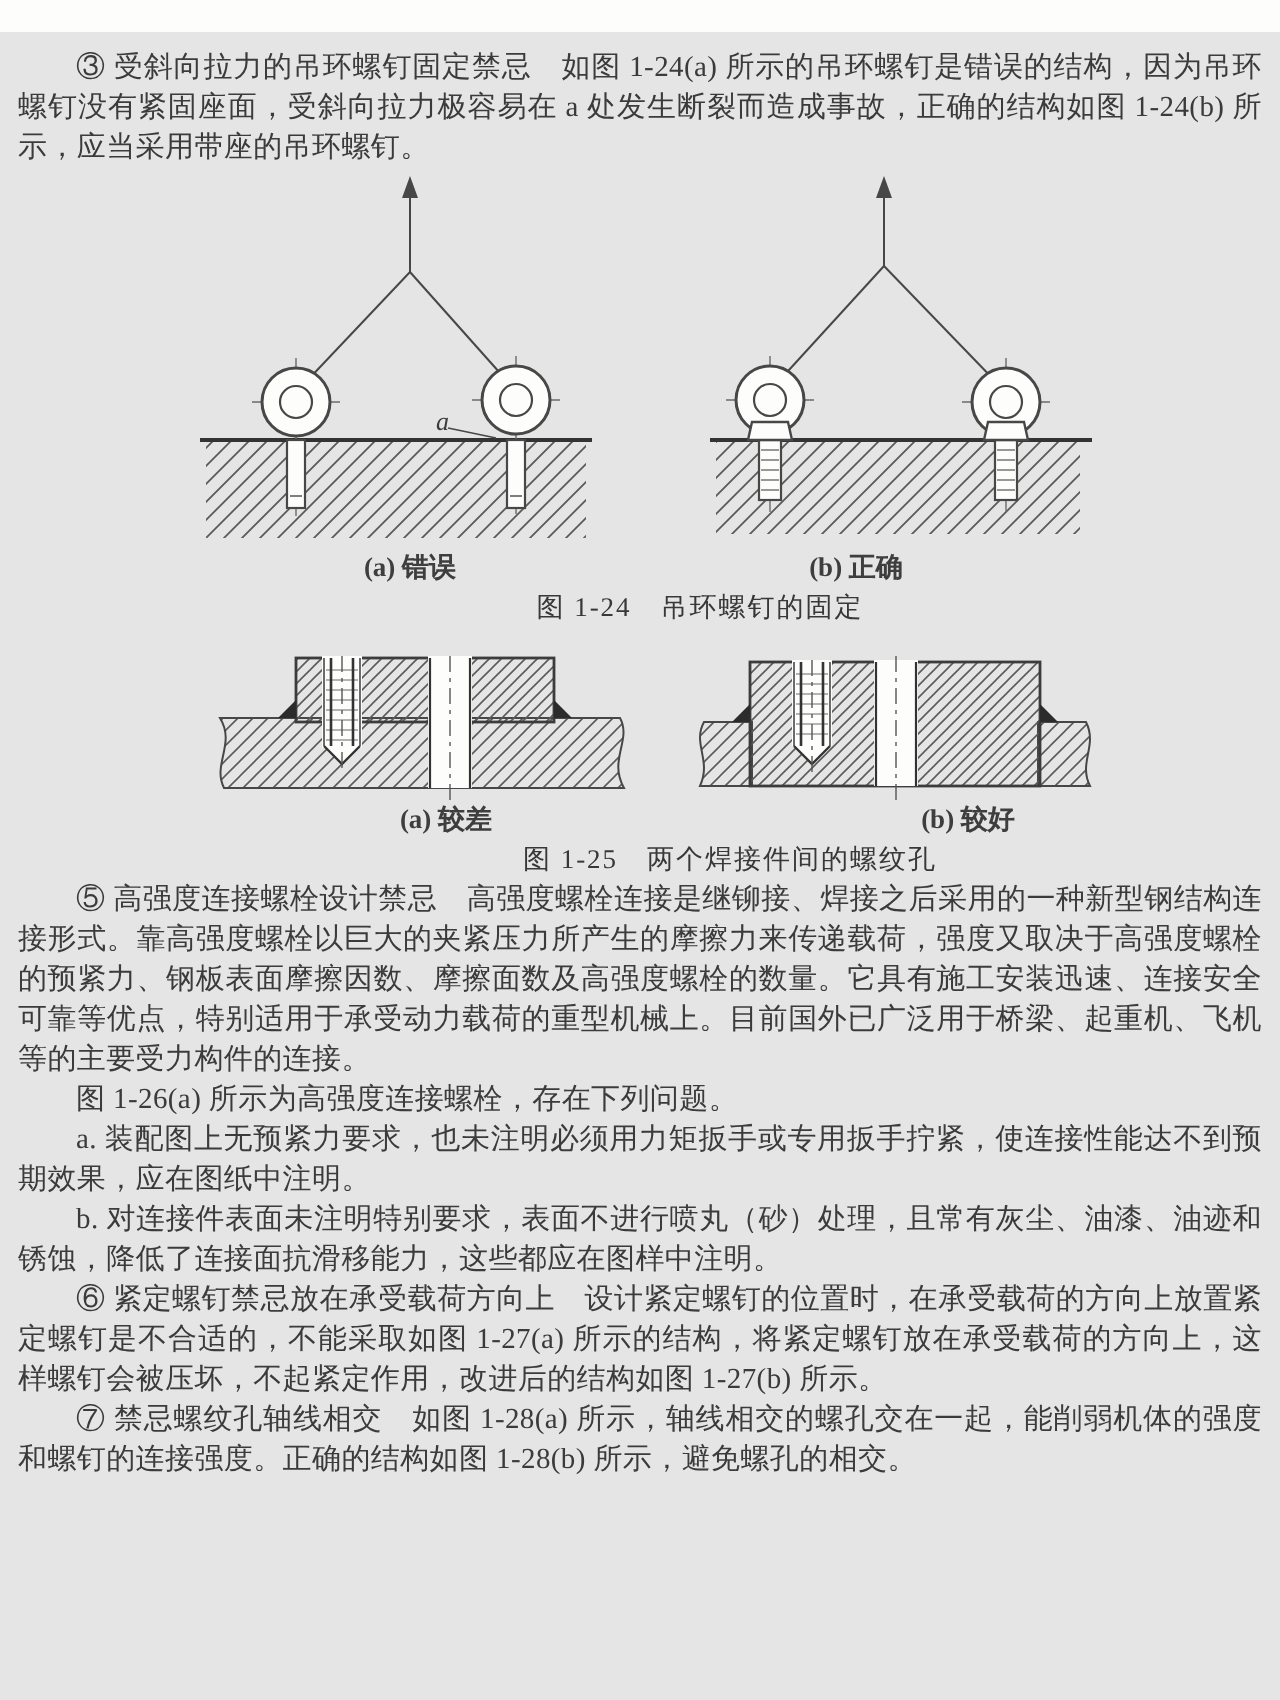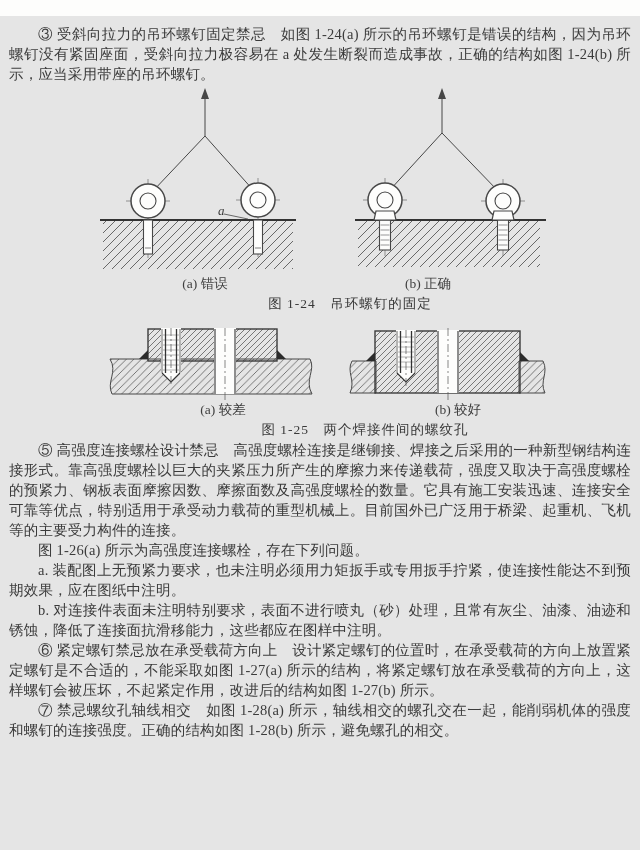--- a/index.html
+++ b/index.html
@@ -25,21 +25,21 @@
     text-align:justify;
     letter-spacing:0.2px;
     color:#3b3b3b;
   }
   .fig-block{position:relative;width:622px;}
   .fig-svg{display:block;}
   .subcap-row{position:relative;height:17px;}
   .subcap{
     position:absolute;top:0;
     transform:translateX(-50%);
-    font-size:13.5px;line-height:16px;color:#3e3e3e;white-space:nowrap;
+    font-size:13.5px;line-height:16px;color:#3e3e3e;white-space:nowrap;font-weight:bold;
   }
   .figcap{
     position:relative;
     text-align:center;
     font-size:13.5px;line-height:21px;color:#383838;
     letter-spacing:1px;
   }
   .figcap-124{left:30px;}
   .figcap-125{left:45px;}
   .mt4{margin-top:4px;}
@@ -225,21 +225,21 @@
           <rect x="437" y="2" width="22" height="63" fill="#fdfdfc"></rect>
           <line x1="438" y1="3" x2="438" y2="65" stroke="#333" stroke-width="1.1"></line>
           <line x1="458" y1="3" x2="458" y2="65" stroke="#333" stroke-width="1.1"></line>
           <line x1="448" y1="0" x2="448" y2="72" stroke="#555" stroke-width="0.7" stroke-dasharray="8 3 2 3"></line>
         </g>
       </g>
     </svg>
 
     <div class="subcap-row">
       <span class="subcap" style="left:214px">(a) 较差</span>
-      <span class="subcap" style="left:449px">(b) 较好</span>
+      <span class="subcap" style="left:475px">(b) 较好</span>
     </div>
     <div class="figcap figcap-125">图 1-25　两个焊接件间的螺纹孔</div>
   </div>
 
   <p class="para mt10">⑤ 高强度连接螺栓设计禁忌　高强度螺栓连接是继铆接、焊接之后采用的一种新型钢结构连接形式。靠高强度螺栓以巨大的夹紧压力所产生的摩擦力来传递载荷，强度又取决于高强度螺栓的预紧力、钢板表面摩擦因数、摩擦面数及高强度螺栓的数量。它具有施工安装迅速、连接安全可靠等优点，特别适用于承受动力载荷的重型机械上。目前国外已广泛用于桥梁、起重机、飞机等的主要受力构件的连接。</p>
 
   <p class="para">图 1-26(a) 所示为高强度连接螺栓，存在下列问题。</p>
 
   <p class="para">a. 装配图上无预紧力要求，也未注明必须用力矩扳手或专用扳手拧紧，使连接性能达不到预期效果，应在图纸中注明。</p>
 

